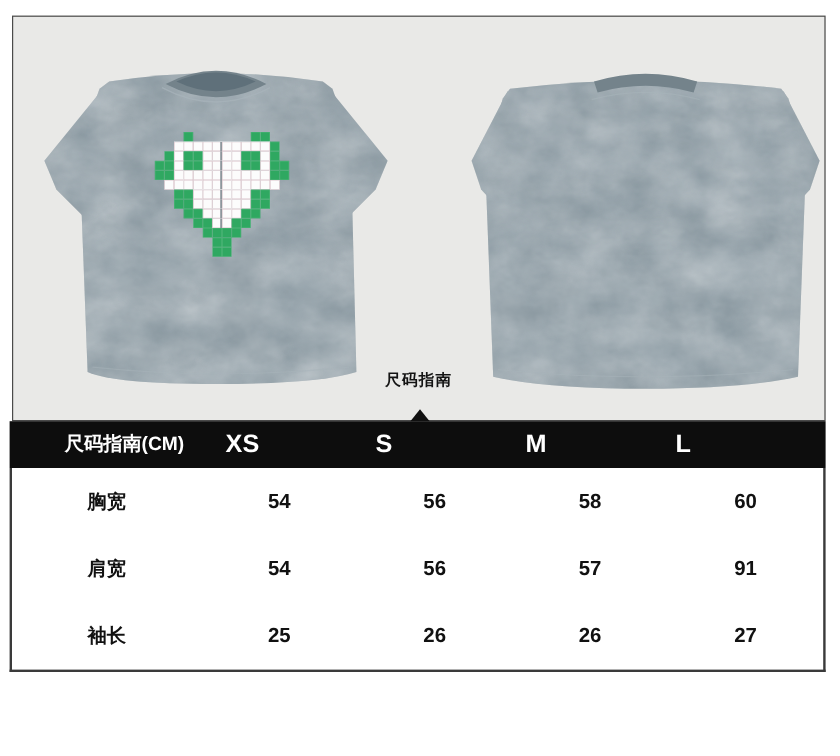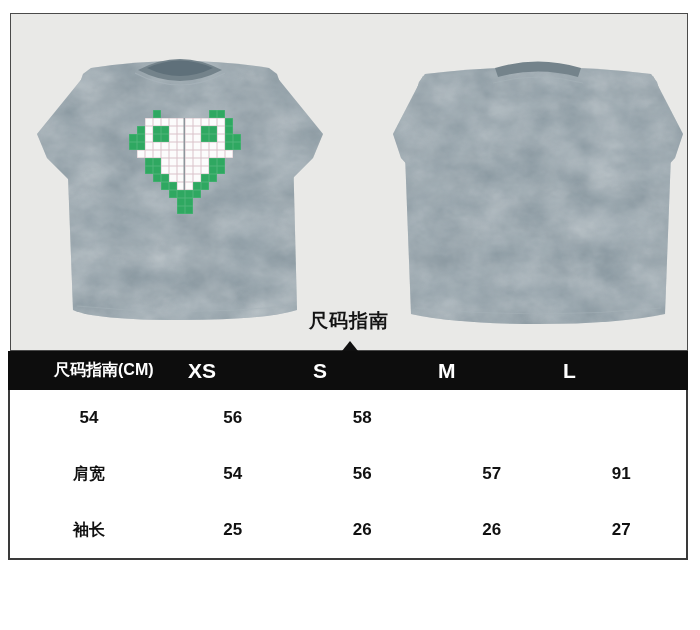--- a/index.html
+++ b/index.html
@@ -21,21 +21,21 @@
   .heart div { width:100%; height:100%; }
   .px-t { background:transparent; }
   .px-g { background:var(--heart-green,#2fa861);
           box-shadow:inset 0 0 0 .5px rgba(255,255,255,.16); }
   .px-w { background:var(--tile-white,#fcfcfc);
           box-shadow:inset 0 0 0 .5px var(--tile-grid,#d9c2c9); }
   .px-mid { box-shadow:inset -1.5px 0 0 #8d969c, inset 0 0 0 .5px var(--tile-grid,#d9c2c9); }
 
   
   .callout { position:absolute; left:0; right:0; top:294px; text-align:center;
-    font-size:19px; font-weight:bold; color:#141414; letter-spacing:1px; }
+    font-size:13px; font-weight:bold; color:#141414; letter-spacing:1px; }
   .callout-arrow { position:absolute; left:342px; top:341px; width:0; height:0;
     border-left:8px solid transparent; border-right:8px solid transparent;
     border-bottom:10px solid #101010; }
 
   
   .size-table { position:absolute; left:8px; top:351px; width:680px; }
   .t-grid { display:grid; grid-template-columns:158px repeat(4,1fr); align-items:center; }
   .table-header { height:39px; background:var(--bar-bg,#0d0d0d); color:var(--bar-text,#fff);padding-left:22px; }
   .table-header .hlabel { padding-left:24px; font-size:16px; font-weight:bold; }
   .table-header .hsize { font-size:21px; font-weight:bold; }
@@ -301,23 +301,25 @@
   <section class="size-table">
     <header class="table-header t-grid" id="table-header">
       <div class="hlabel">尺码指南(CM)</div>
     <div class="hsize">XS</div>
         <div class="hsize">S</div>
         <div class="hsize">M</div>
         <div class="hsize">L</div>
       </header>
     <div class="table-body" id="table-body">
         <div class="trow t-grid">
+          <div class="tcell row-label">胸宽</div>
           <div class="tcell">54</div>
           <div class="tcell">56</div>
           <div class="tcell">58</div>
+          <div class="tcell">60</div>
         </div>
         <div class="trow t-grid">
           <div class="tcell row-label">肩宽</div>
           <div class="tcell">54</div>
           <div class="tcell">56</div>
           <div class="tcell">57</div>
           <div class="tcell">91</div>
         </div>
         <div class="trow t-grid">
           <div class="tcell row-label">袖长</div>

